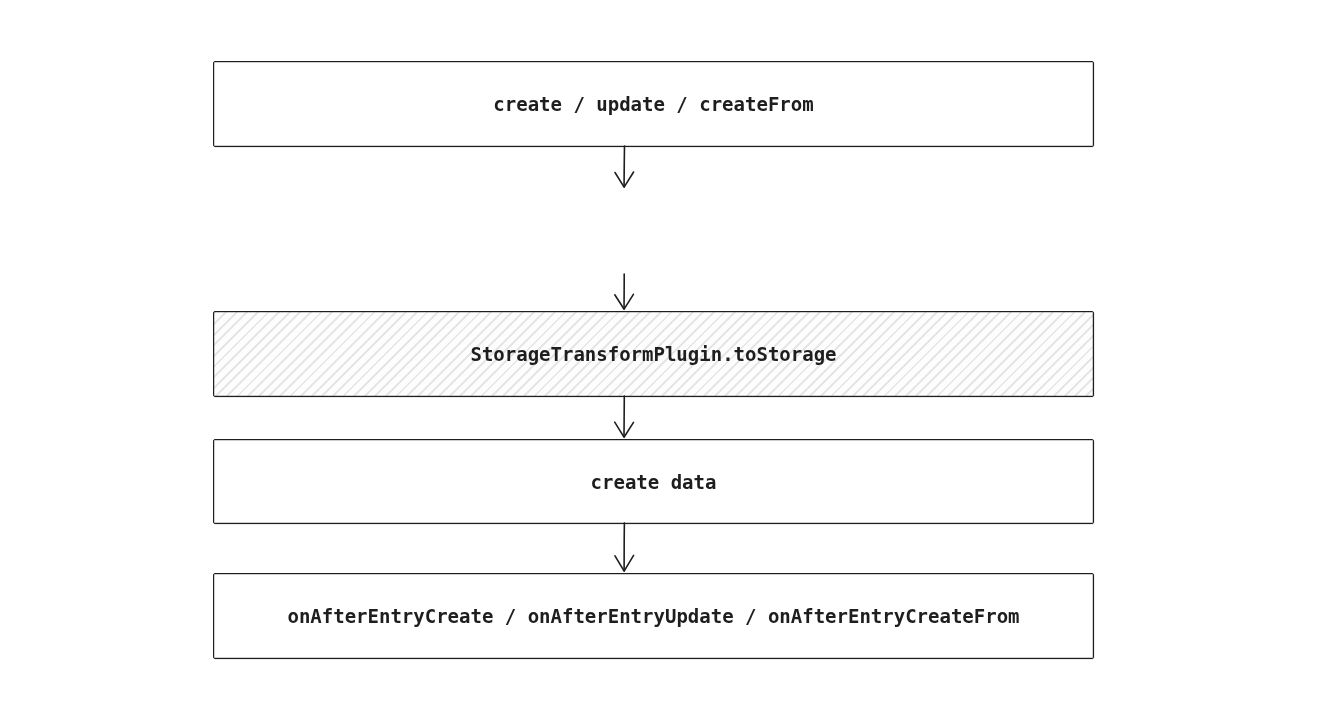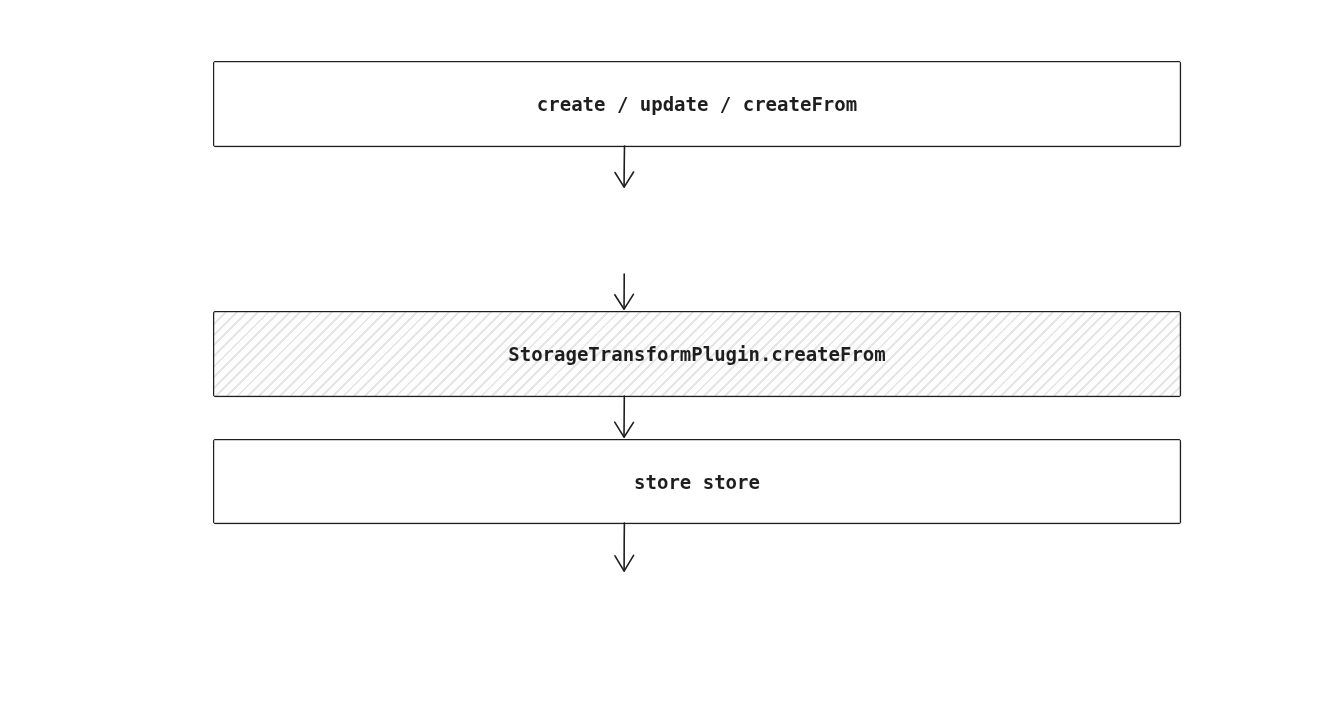--- a/index.html
+++ b/index.html
@@ -11,21 +11,21 @@
     position: relative;
     width: 1323px;
     height: 710px;
     background: #ffffff;
     overflow: hidden;
     font-family: "DejaVu Sans Mono", "Liberation Mono", monospace;
   }
   .node {
     position: absolute;
     left: 213px;
-    width: 968px;
+    width: 881px;
     box-sizing: border-box;
     background: #ffffff;
     border: 1.7px solid #1e1e1e;
     border-radius: 2px;
     box-shadow: inset 0 0 0 1px rgba(30,30,30,0.22), 0.5px 0.5px 0 rgba(30,30,30,0.18);
     display: flex;
     align-items: center;
     justify-content: center;
   }
   .node.hachure {
@@ -73,31 +73,34 @@
     <path d="M7 26.5 L16.1 41.2 L25.6 26"></path>
   </svg>
 
 
   <svg class="arrow" style="top:274px; height:38px;" viewBox="0 0 32 38" aria-hidden="true">
     <path d="M16.2 0 C16.3 12 16 24 16.1 34.7"></path>
     <path d="M6.8 20.8 L16.1 35.2 L25.4 20.3"></path>
   </svg>
 
   <div class="node hachure" style="top:311px; height:86px;">
-    <span class="node-label">StorageTransformPlugin.createFrom</span>
+    <span class="node-label">StorageTransformPlugin.toStorage</span>
   </div>
 
   <svg class="arrow" style="top:396px; height:44px;" viewBox="0 0 32 44" aria-hidden="true">
     <path d="M16.3 0 C16.1 14 16.2 27 16 40.7"></path>
     <path d="M6.7 26.2 L16 41.2 L25.5 26.4"></path>
   </svg>
 
   <div class="node" style="top:439px; height:85px;">
-    <span class="node-label">store store</span>
+    <span class="node-label">create data</span>
   </div>
 
   <svg class="arrow" style="top:523px; height:51px;" viewBox="0 0 32 51" aria-hidden="true">
     <path d="M16.4 0 C16.1 16 16.2 32 16.1 47.7"></path>
     <path d="M7 32.8 L16.1 48.2 L25.6 32.4"></path>
   </svg>
 
+  <div class="node" style="top:573px; height:86px;">
+    <span class="node-label">onAfterEntryCreate / onAfterEntryUpdate / onAfterEntryCreateFrom</span>
+  </div>
 
 </div>
 
 </body></html>

